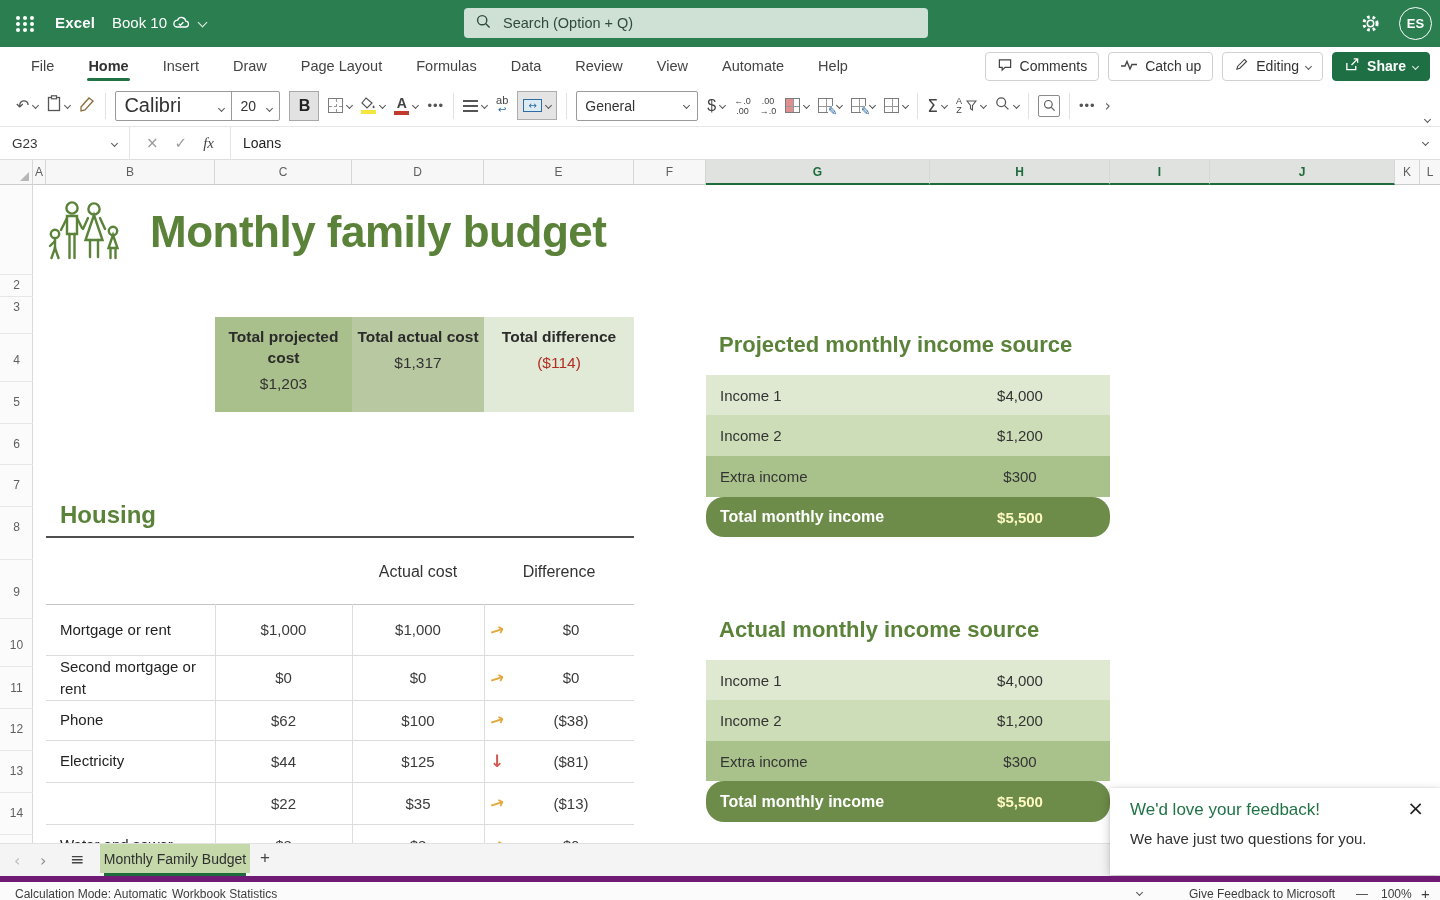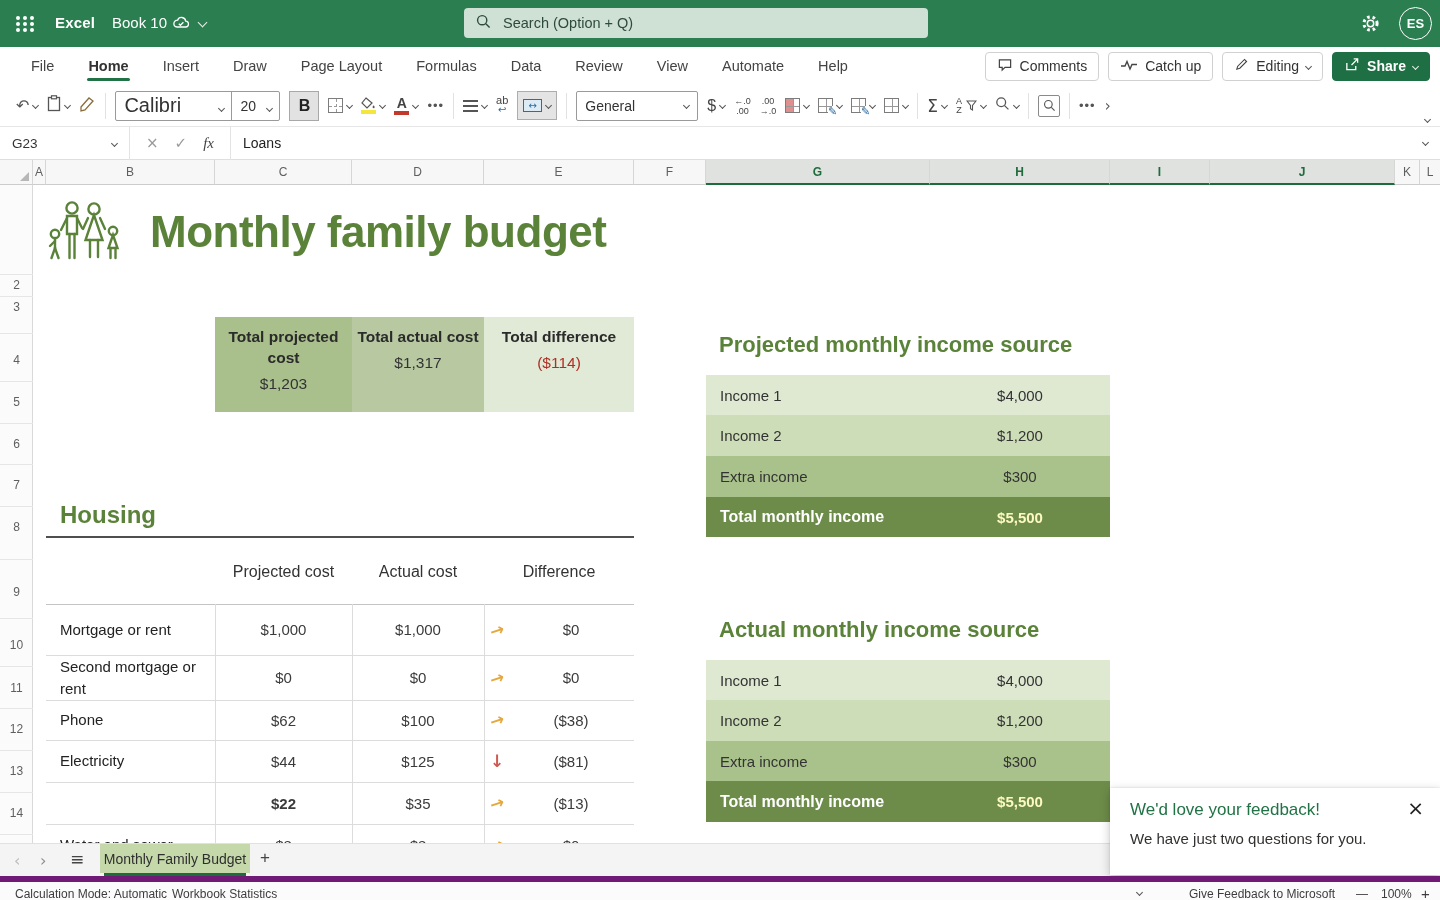--- a/index.html
+++ b/index.html
@@ -107,21 +107,21 @@
     display:flex;align-items:center;justify-content:center;font-size:16px;font-weight:bold;}
   .sumlabel{margin-top:9px;font-size:15.5px;font-weight:bold;color:#2b2b2b;text-align:center;line-height:21px;}
   .sumvalue{margin-top:7px;font-size:15.5px;color:#333;}
   .neg{color:#b02e24;}
 
   
   .inctitle{position:absolute;left:719px;width:420px;font-size:22px;font-weight:600;color:#5a8239;}
   .incrow{position:absolute;left:706px;width:404px;display:flex;align-items:center;}
   .inclabel{padding-left:14px;font-size:15px;color:#333;}
   .incvalue{position:absolute;left:224px;width:180px;text-align:center;font-size:15px;color:#333;}
-  .incrow.total{color:#fff;}
+  .incrow.total{color:#fff;border-radius:18px;}
   .incrow.total .inclabel{color:#fff;font-weight:bold;font-size:16px;}
   .incrow.total .incvalue{color:#fef9c3;font-weight:bold;}
 
   
   .housetitle{position:absolute;left:60px;top:316px;font-size:24px;font-weight:600;color:#5a8239;}
   .hline{position:absolute;background:#dcdcdc;}
   .hheader{position:absolute;top:356px;height:62px;display:flex;align-items:center;justify-content:center;
     text-align:center;font-size:16px;color:#333;line-height:26px;}
   .hrow-label{position:absolute;left:60px;width:152px;font-size:15px;color:#222;line-height:22px;display:flex;align-items:center;}
   .hval{position:absolute;text-align:center;font-size:15px;color:#3b3b3b;display:flex;align-items:center;justify-content:center;}
@@ -495,21 +495,20 @@
       <span class="inclabel">Extra income</span>
       <span class="incvalue">$300</span>
     </div>
     <div class="incrow total" style="top:312px;height:40px;background:#6d8c49;">
       <span class="inclabel">Total monthly income</span>
       <span class="incvalue">$5,500</span>
     </div>
 
     <div class="housetitle">Housing</div>
     <div class="hline" style="left:46px;top:351px;width:588px;height:2px;background:#4f4f4f;"></div>
-    <div class="hheader" style="left:215px;width:137px;">Projected cost</div>
     <div class="hheader" style="left:352px;width:132px;">Actual cost</div>
     <div class="hheader" style="left:484px;width:150px;">Difference</div>
     <div class="hline" style="left:46px;top:419px;width:588px;height:1px;background:#c4c4c4;"></div>
     <div class="hline" style="left:215px;top:419px;width:1px;height:239px;"></div>
     <div class="hline" style="left:352px;top:419px;width:1px;height:239px;"></div>
     <div class="hline" style="left:484px;top:419px;width:1px;height:239px;"></div>
     <div class="hline" style="left:46px;top:470px;width:588px;height:1px;"></div>
     <div class="hline" style="left:46px;top:515px;width:588px;height:1px;"></div>
     <div class="hline" style="left:46px;top:555px;width:588px;height:1px;"></div>
     <div class="hline" style="left:46px;top:597px;width:588px;height:1px;"></div>
@@ -532,21 +531,21 @@
     <div class="hval" style="left:352px;width:132px;top:515px;height:40px;">$100</div>
     <span class="trend right" style="left:486px;top:525px;">→</span>
     <div class="hval neg" style="left:508px;width:126px;top:515px;height:40px;">($38)</div>
 
     <div class="hrow-label" style="top:555px;height:42px;">Electricity</div>
     <div class="hval" style="left:215px;width:137px;top:555px;height:42px;">$44</div>
     <div class="hval" style="left:352px;width:132px;top:555px;height:42px;">$125</div>
     <span class="trend down" style="left:486px;top:566px;">↓</span>
     <div class="hval neg" style="left:508px;width:126px;top:555px;height:42px;">($81)</div>
 
-    <div class="hval" style="left:215px;width:137px;top:597px;height:42px;font-weight:bold;">$22</div>
+    <div class="hval" style="left:215px;width:137px;top:597px;height:42px;">$22</div>
     <div class="hval" style="left:352px;width:132px;top:597px;height:42px;">$35</div>
     <span class="trend right" style="left:486px;top:608px;">→</span>
     <div class="hval neg" style="left:508px;width:126px;top:597px;height:42px;">($13)</div>
 
     <div class="hrow-label" style="top:639px;height:42px;">Water and sewer</div>
     <div class="hval" style="left:215px;width:137px;top:639px;height:42px;">$8</div>
     <div class="hval" style="left:352px;width:132px;top:639px;height:42px;">$8</div>
     <span class="trend right" style="left:486px;top:650px;">→</span>
     <div class="hval" style="left:508px;width:126px;top:639px;height:42px;">$0</div>
 

